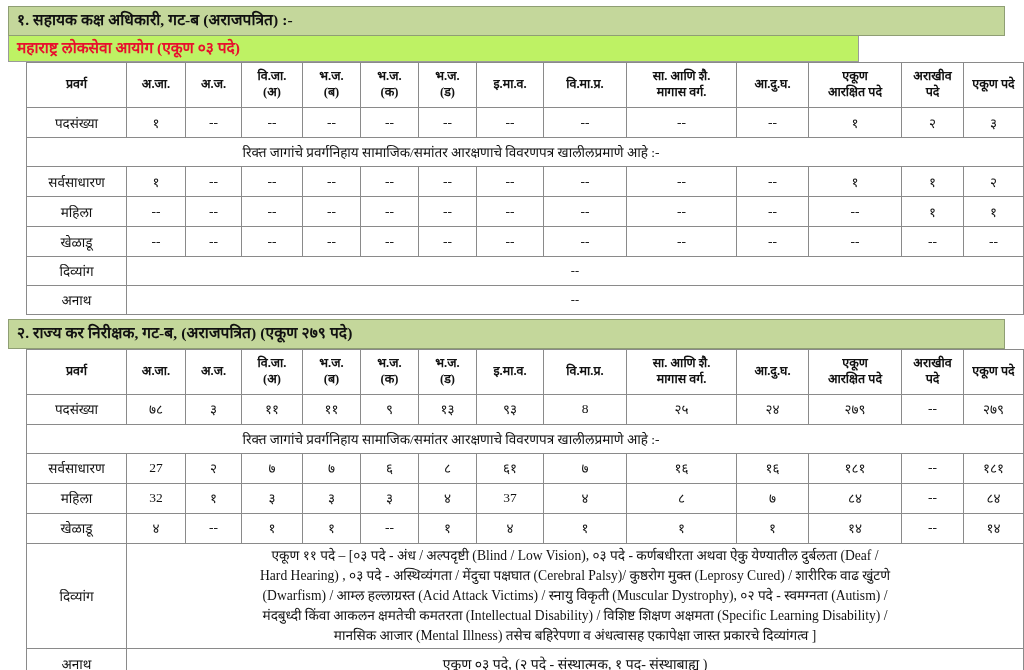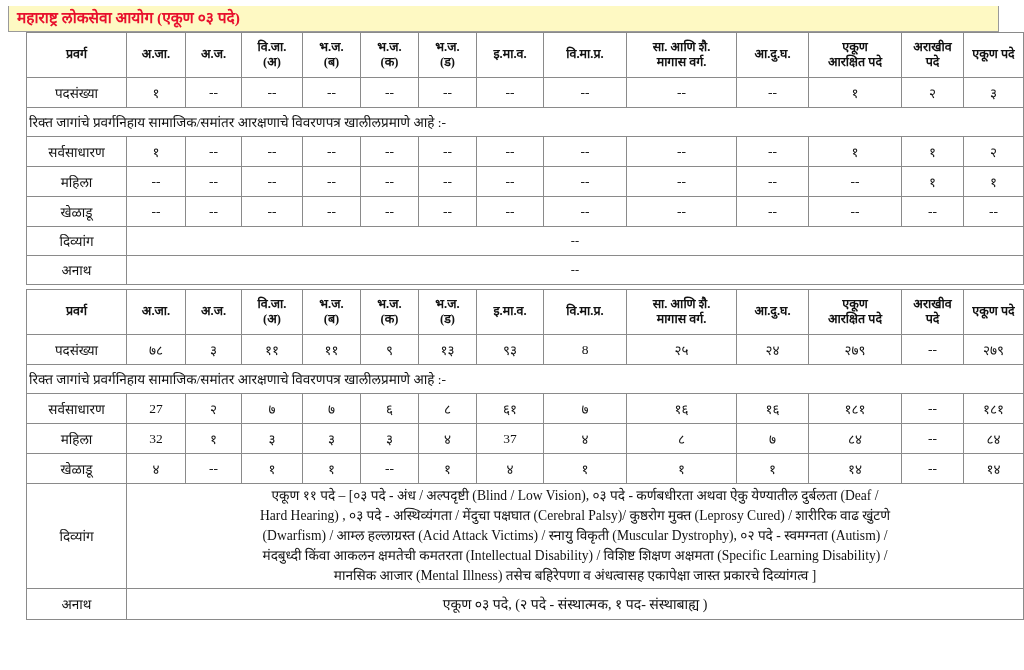--- a/index.html
+++ b/index.html
@@ -35,30 +35,30 @@
     line-height: 1.35;
     padding: 3px 8px 4px 8px;
     white-space: nowrap;
     letter-spacing: .1px;
   }
   .banner-2 { margin-top: 0; }
 
   
   .redbar {
     box-sizing: border-box;
-    width: 991px;
+    width: 851px;
     border-left: 1px solid #9a9a9a;
     border-right: 1px solid #9a9a9a;
     border-bottom: 1px solid #9a9a9a;
     color: #e8112d;
     font-weight: bold;
     font-size: 15.5px;
     line-height: 1.3;
     padding: 2px 8px 3px 8px;
-    background: #fef9c3;
+    background: #bef264;
     white-space: nowrap;
   }
 
   
   table.grid {
     width: 997px;
     border-collapse: collapse;
     table-layout: fixed;
     font-size: 12.5px;
     margin-left: 18px;
@@ -79,21 +79,21 @@
   }
   td.lbl, th.lbl {
     text-align: left;
     padding-left: 6px;
     font-weight: normal;
     font-size: 13.5px;
   }
   th.lbl { font-weight: bold; text-align: center; padding-left: 2px; }
   tr.datarow td { height: 25px; font-size: 13.5px; }
   tr.noteRow td {
-    text-align: left;
+    text-align: center;
     font-size: 13.5px;
     height: 24px;
     padding-right: 150px;
   }
   tr.shortrow td { height: 24px; }
 
   
   td.para {
     text-align: left;
     padding: 3px 8px 4px 10px;
@@ -109,20 +109,21 @@
   }
   .spacer4 { height: 4px; }
 </style>
 </head>
 <body>
 
 <div class="page">
 
   <div class="block">
 
+    <div class="banner">१.  सहायक कक्ष अधिकारी, गट-ब (अराजपत्रित) :-</div>
 
     <div class="redbar">महाराष्ट्र लोकसेवा आयोग (एकूण ०३ पदे)</div>
 
     <table class="grid">
       <colgroup>
         <col style="width:100px">
           <col style="width:59px">
           <col style="width:56px">
           <col style="width:61px">
         <col style="width:58px">
@@ -269,20 +270,21 @@
           <td colspan="13">--</td>
         </tr>
       </tbody>
     </table>
   </div>
 
   <div class="spacer4"></div>
 
   <div class="block">
 
+    <div class="banner banner-2">२. राज्य कर निरीक्षक, गट-ब, (अराजपत्रित) (एकूण २७९ पदे)</div>
 
     <table class="grid">
       <colgroup>
         <col style="width:100px">
           <col style="width:59px">
           <col style="width:56px">
           <col style="width:61px">
         <col style="width:58px">
           <col style="width:58px">
           <col style="width:58px">

